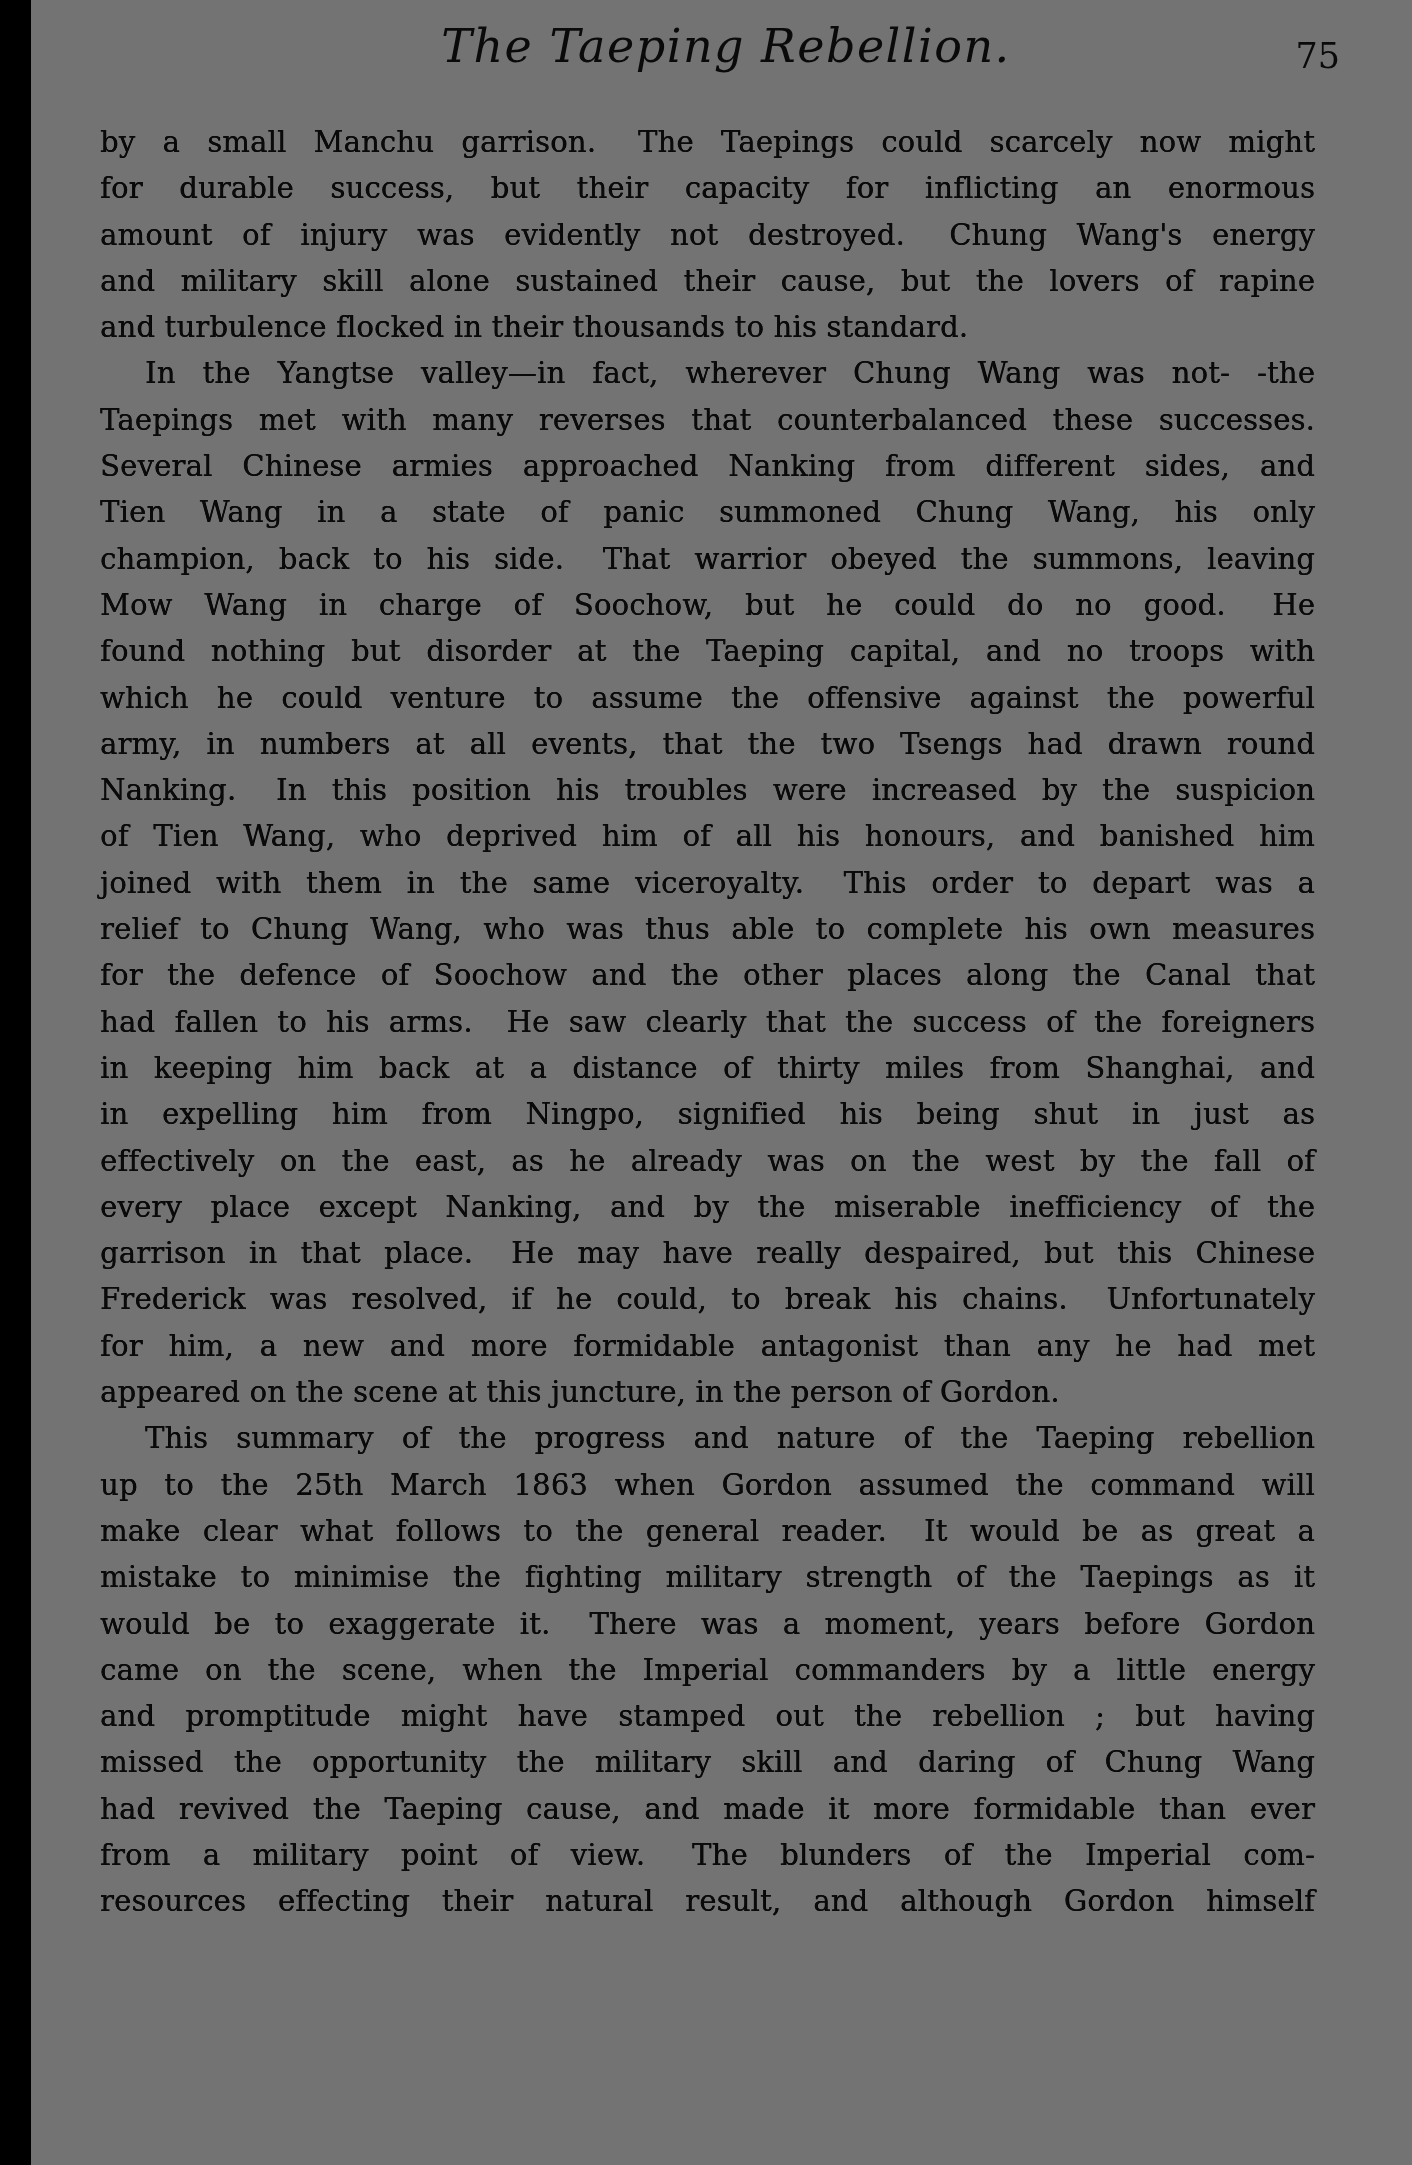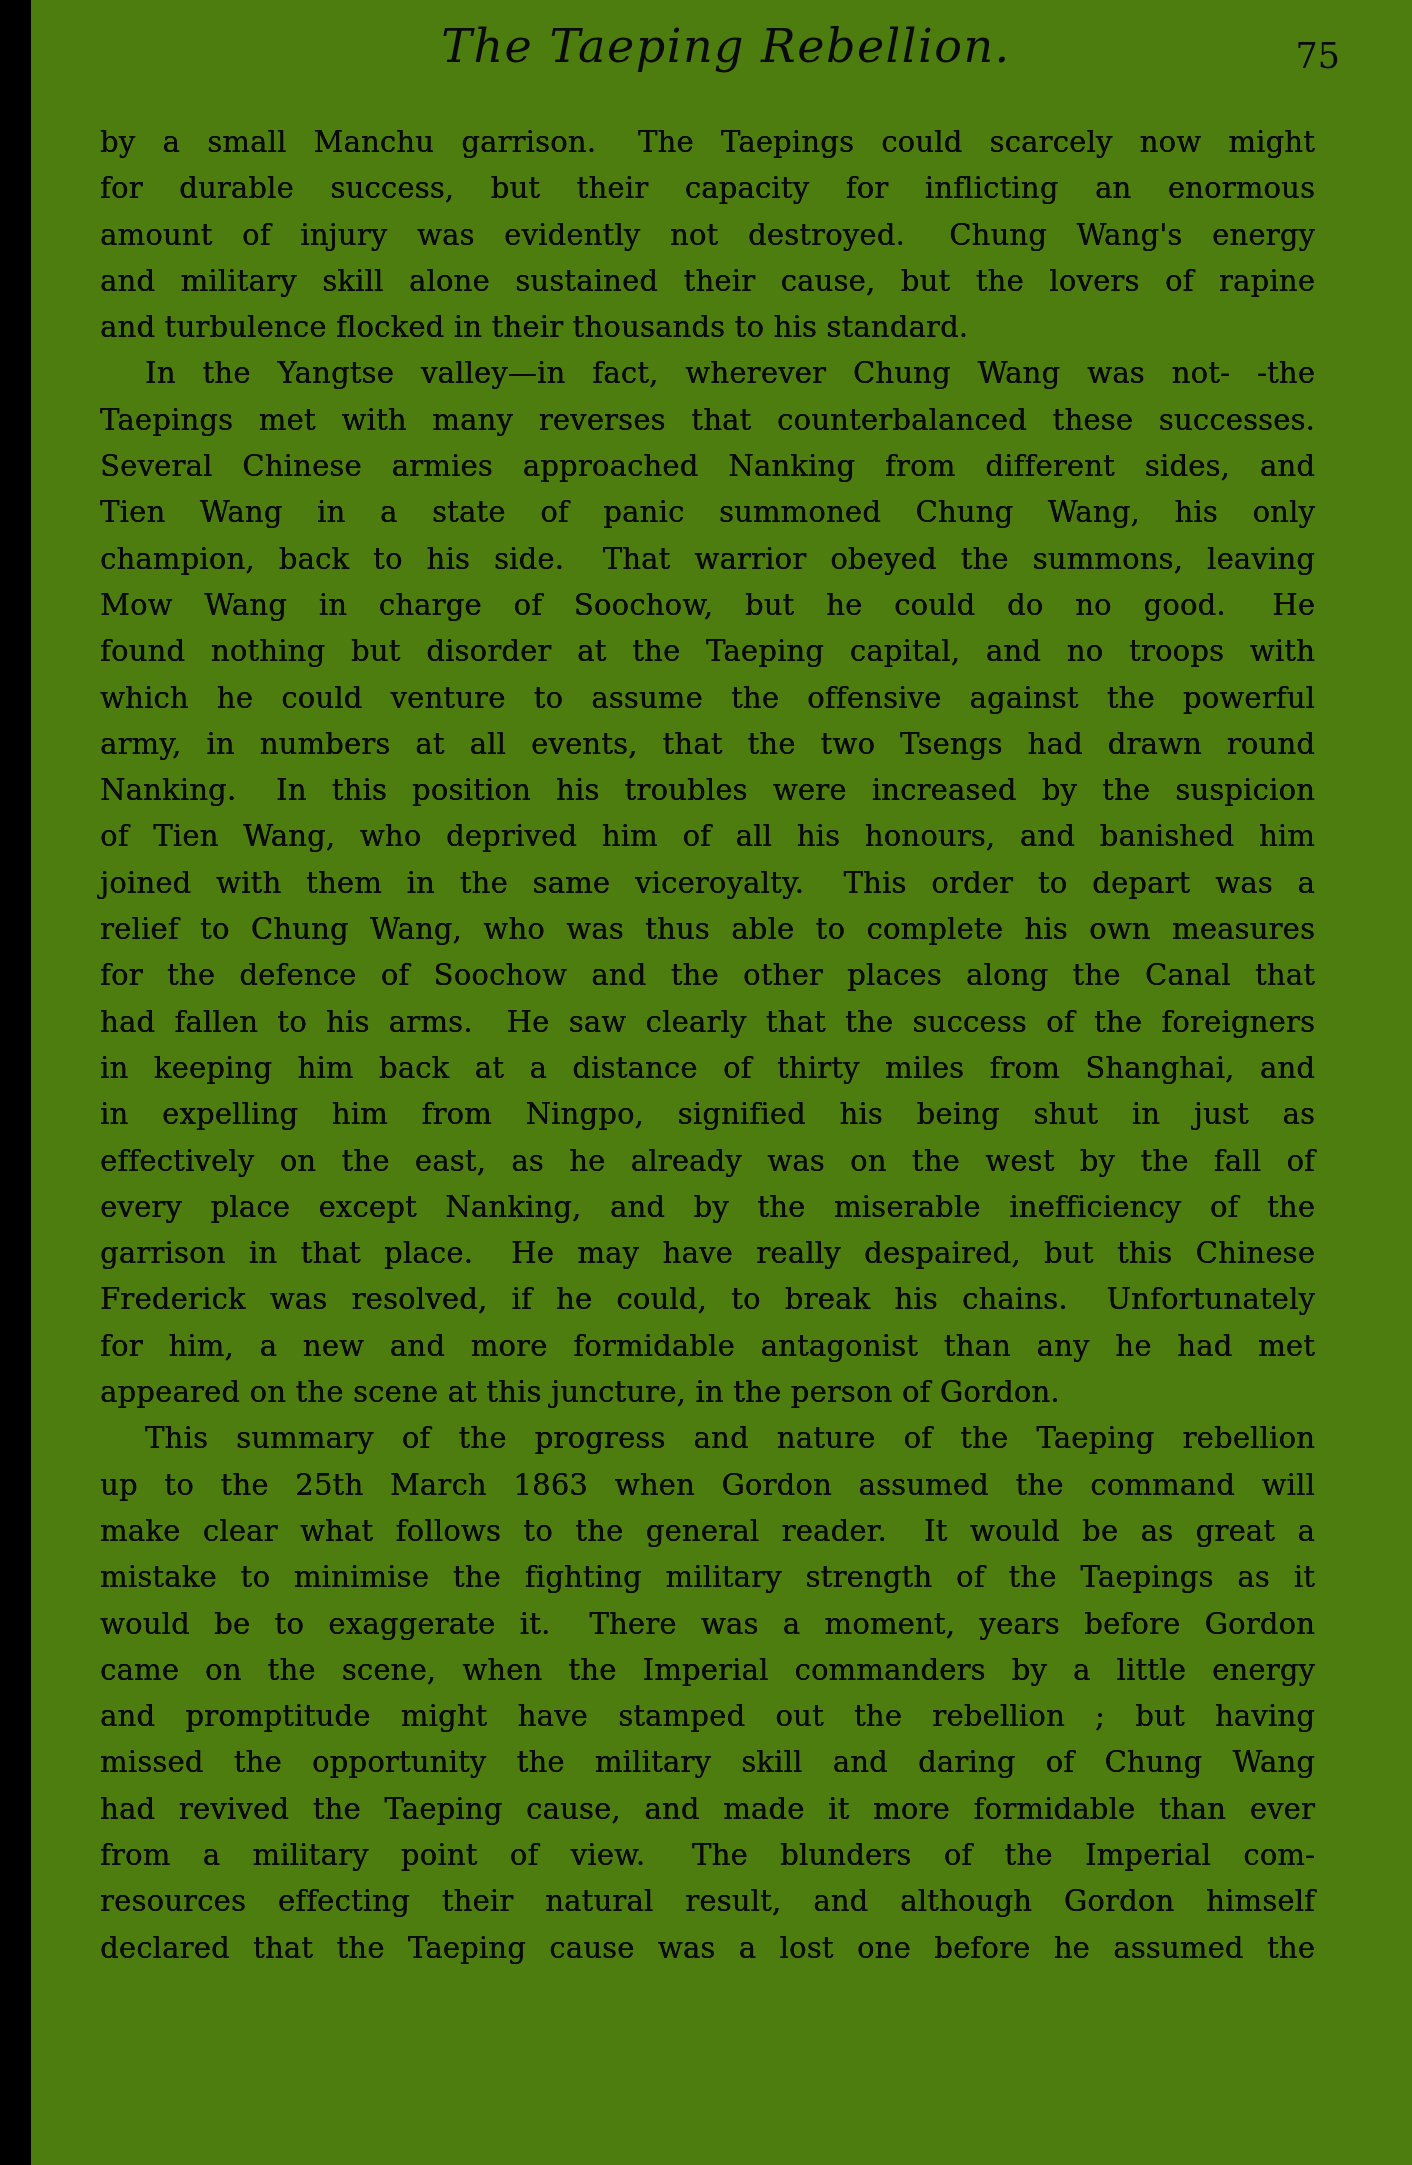--- a/index.html
+++ b/index.html
@@ -1,20 +1,20 @@
 <!DOCTYPE html>
 <html><head>
 <meta charset="utf-8">
 <style>
   html, body { margin: 0; padding: 0; background: #e8e8e8; }
   .page {
     position: relative;
     width: 1412px;
     height: 2165px;
-    background: #4d7c0f;
+    background: #737373;
     overflow: hidden;
     font-family: "DejaVu Serif", "Liberation Serif", serif;
     color: #0a0a0a;
   }
   .scan-bar {
     position: absolute;
     left: 0; top: 0;
     width: 31px; height: 2165px;
     background: #000000;
   }
@@ -92,15 +92,14 @@
       <div class="line just">up to the 25th March 1863 when Gordon assumed the command will</div>
       <div class="line just">make clear what follows to the general reader.  It would be as great a</div>
       <div class="line just">mistake to minimise the fighting military strength of the Taepings as it</div>
       <div class="line just">would be to exaggerate it.  There was a moment, years before Gordon</div>
       <div class="line just">came on the scene, when the Imperial commanders by a little energy</div>
       <div class="line just">and promptitude might have stamped out the rebellion ; but having</div>
       <div class="line just">missed the opportunity the military skill and daring of Chung Wang</div>
       <div class="line just">had revived the Taeping cause, and made it more formidable than ever</div>
       <div class="line just">from a military point of view.  The blunders of the Imperial com-</div>
       <div class="line just">resources effecting their natural result, and although Gordon himself</div>
-      <div class="line just">declared that the Taeping cause was a lost one before he assumed the</div>
     </div>
 </div>
 
 </body></html>

